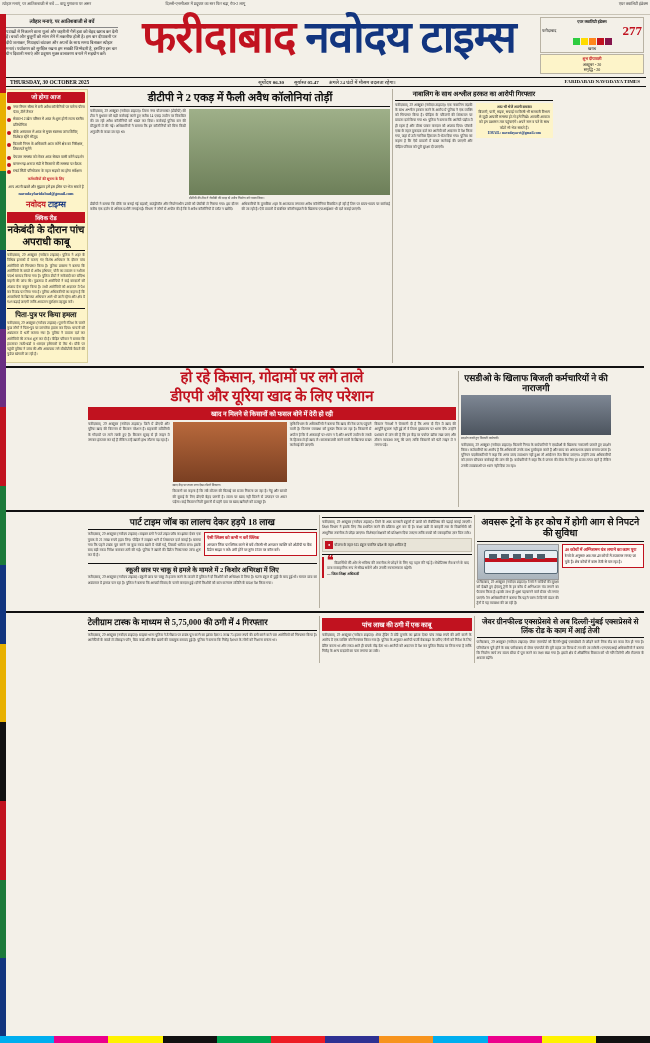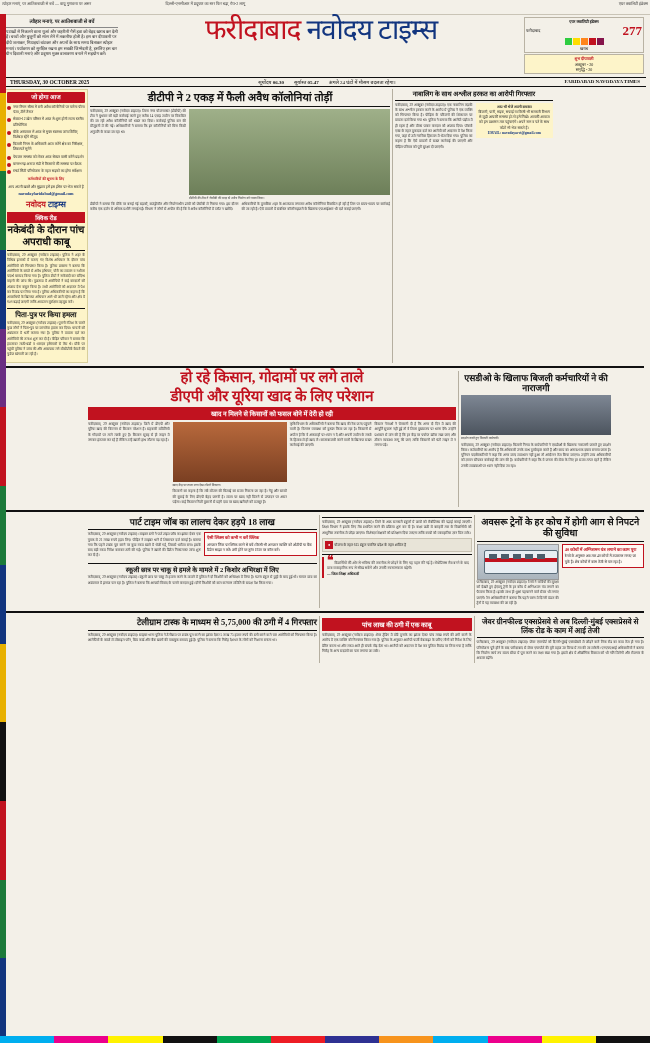--- a/index.html
+++ b/index.html
@@ -14,23 +14,23 @@
 
   
   .topstrip{display:flex;height:14px;align-items:stretch;border-bottom:1px solid #c9c4b6;}
   .topstrip .cell{font-size:4px;line-height:1.25;padding:1px 2px;overflow:hidden;color:#333;}
 
   
   .masthead{display:flex;align-items:flex-start;padding:2px 6px 0 6px;}
   .mh-left{width:112px;font-size:4.2px;line-height:1.35;color:#222;padding-top:2px;}
   .mh-left .hd{font-weight:bold;font-size:5px;text-align:center;border-bottom:1px solid #888;margin-bottom:1px;padding-bottom:1px;}
   .mh-center{flex:1;text-align:center;padding:0 4px;}
-  .mh-title{font-size:28px;font-weight:normal;color:#c1121f;letter-spacing:-1px;line-height:0.95;}
+  .mh-title{font-size:44px;font-weight:bold;color:#c1121f;letter-spacing:-1px;line-height:0.95;}
   .mh-title .blue{color:#12357f;}
-  .mh-right{width:120px;font-size:4px;line-height:1.3;text-align:center;}
+  .mh-right{width:104px;font-size:4px;line-height:1.3;text-align:center;}
   .mh-right .rbox{border:1px solid #b9b3a4;padding:1px;margin-bottom:1px;}
   .mh-right .aqi{display:flex;align-items:center;justify-content:space-between;}
   .mh-right .aqi .num{font-size:13px;font-weight:bold;color:#c1121f;line-height:1;}
   .sqrow{display:flex;gap:1px;justify-content:center;margin:1px 0;}
   .sq{width:7px;height:7px;}
 
   
   .datebar{display:flex;align-items:center;justify-content:space-between;
     border-top:1.5px solid #111;border-bottom:1.5px solid #111;
     padding:1px 6px;font-size:5.5px;font-weight:bold;margin:2px 4px 0 4px;}
@@ -339,21 +339,21 @@
         </div>
       </div>
     </div>
   </div>
 
   <div class="hr2" style="margin:3px 6px"></div>
 
   <div class="cols">
     <div style="width:82px"></div>
     <div class="col rule-r" style="width:230px">
-      <div class="sechead" style="text-align:right;font-size:8.5px">टेलीग्राम टास्क के माध्यम से 5,75,000 की ठगी में 4 गिरफ्तार</div>
+      <div class="sechead" style="text-align:left;font-size:8.5px">टेलीग्राम टास्क के माध्यम से 5,75,000 की ठगी में 4 गिरफ्तार</div>
       <div class="hr"></div>
       <p class="t">फरीदाबाद, 29 अक्टूबर (नवोदय टाइम्स)। साइबर थाना पुलिस ने टेलीग्राम पर टास्क पूरा करने का झांसा देकर 5 लाख 75 हजार रुपये की ठगी करने वाले चार आरोपियों को गिरफ्तार किया है। आरोपियों के कब्जे से मोबाइल फोन, सिम कार्ड और बैंक खातों की पासबुक बरामद हुई है। पुलिस ने बताया कि गिरोह देशभर के लोगों को निशाना बनाता था।</p>
     </div>
     <div class="col rule-r" style="width:150px">
       <div class="kicker">पांच लाख की ठगी में एक काबू</div>
       <p class="t">फरीदाबाद, 29 अक्टूबर (नवोदय टाइम्स)। शेयर ट्रेडिंग में मोटे मुनाफे का झांसा देकर पांच लाख रुपये की ठगी करने के आरोप में एक व्यक्ति को गिरफ्तार किया गया है। पुलिस के अनुसार आरोपी फर्जी वेबसाइट के जरिए लोगों को निवेश के लिए प्रेरित करता था और रकम आते ही संपर्क तोड़ देता था। आरोपी को अदालत में पेश कर पुलिस रिमांड पर लिया गया है ताकि गिरोह के अन्य सदस्यों का पता लगाया जा सके।</p>
     </div>
     <div class="col" style="width:168px">
       <div class="sechead" style="text-align:center;font-size:7.5px">जेवर ग्रीनफील्ड एक्सप्रेसवे से अब दिल्ली-मुंबई एक्सप्रेसवे से लिंक रोड के काम में आई तेजी</div>
       <div class="hr"></div>

